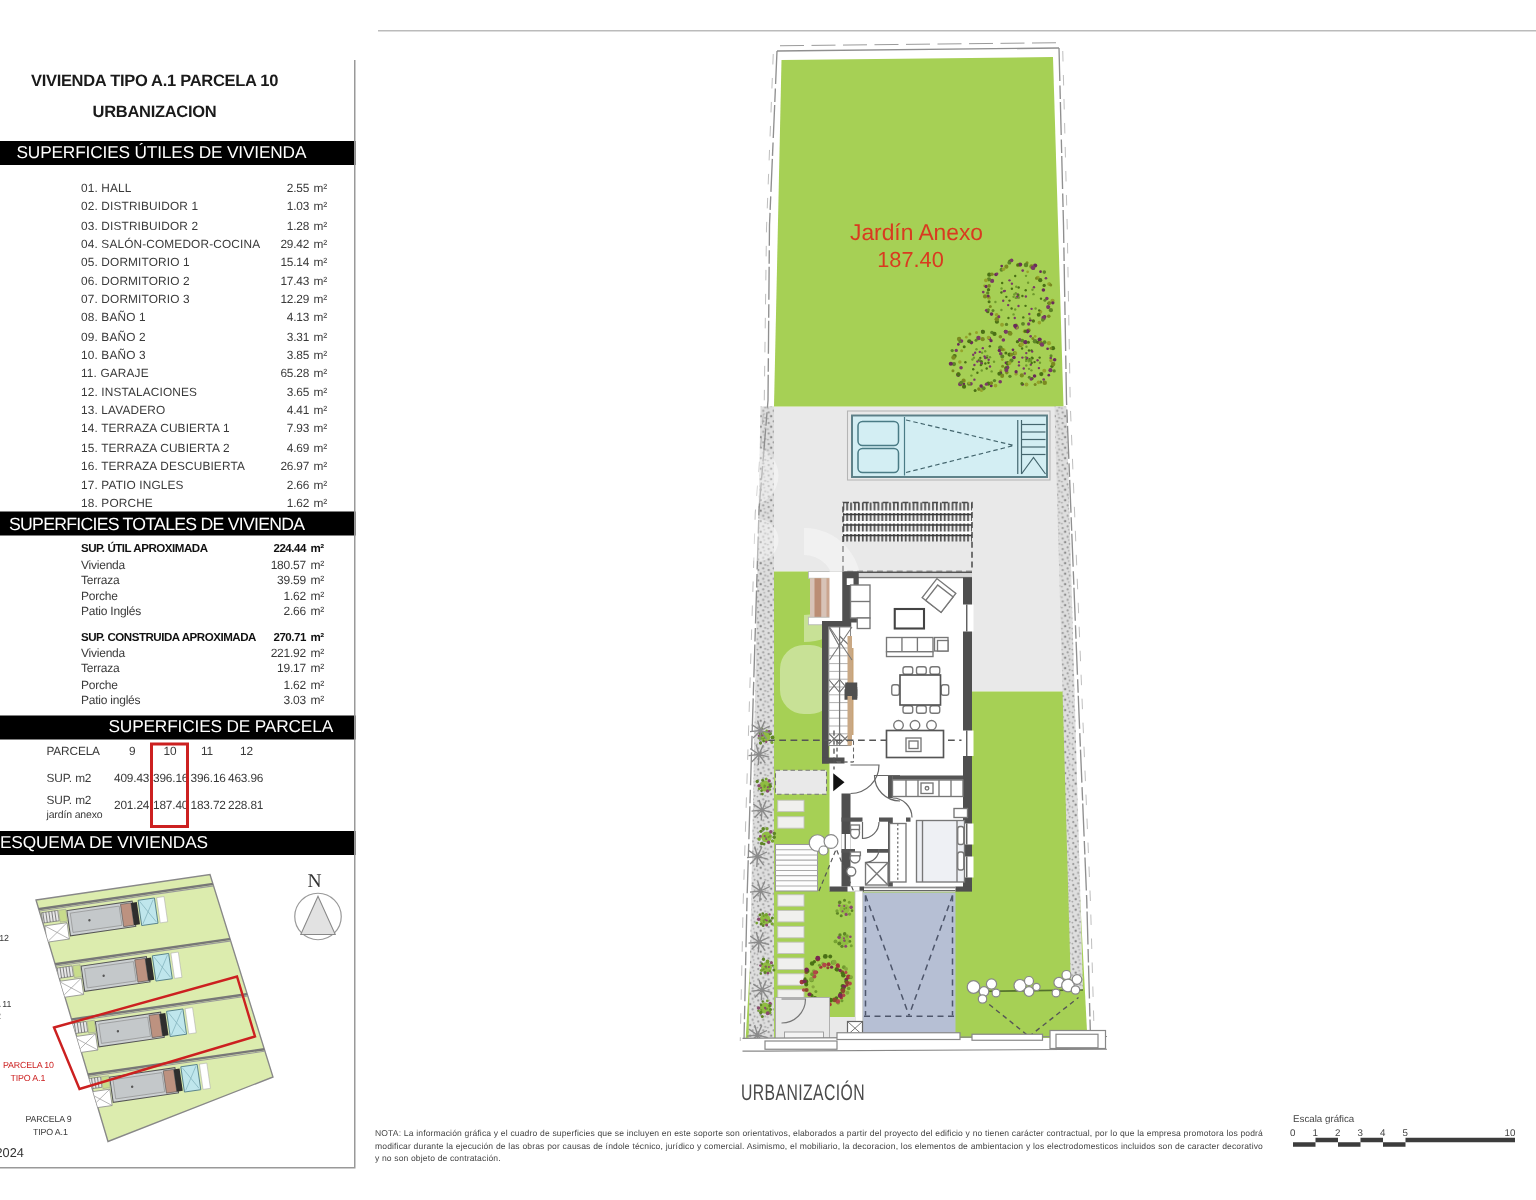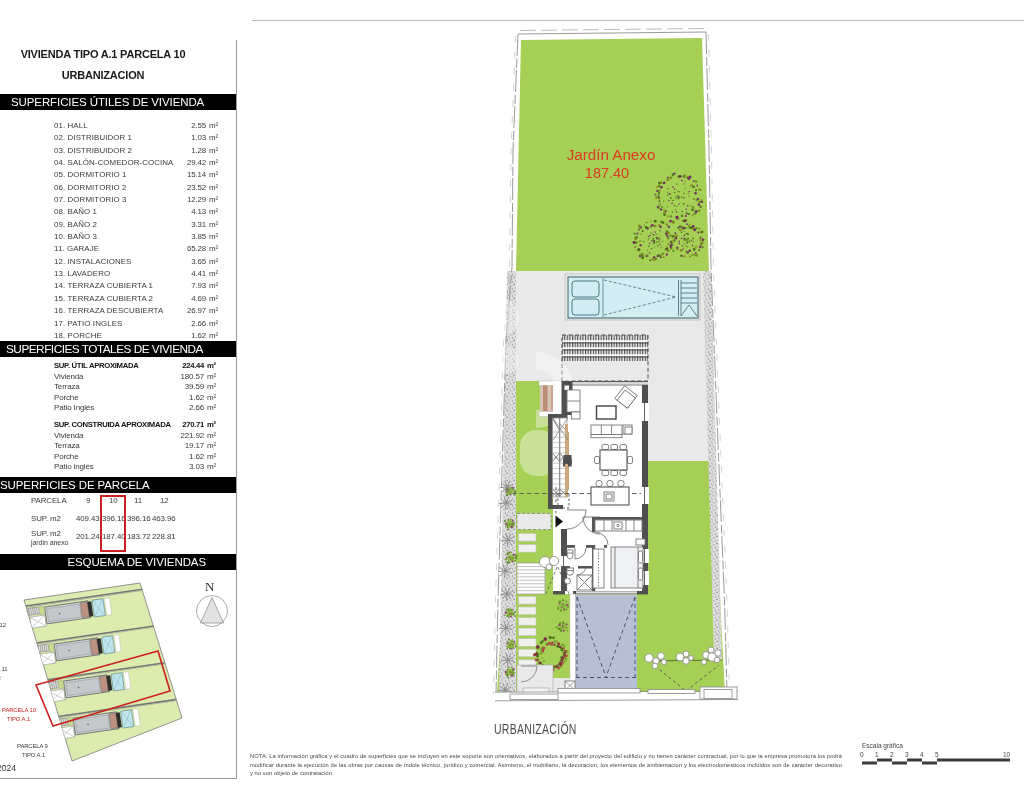--- a/index.html
+++ b/index.html
@@ -48,21 +48,21 @@
         <span class="vv">29.42</span>
         <span class="uu">m²</span>
       </div>
     <div class="rrow">
         <span class="nm">05.  DORMITORIO 1</span>
         <span class="vv">15.14</span>
         <span class="uu">m²</span>
       </div>
     <div class="rrow">
         <span class="nm">06.  DORMITORIO 2</span>
-        <span class="vv">23.52</span>
+        <span class="vv">17.43</span>
         <span class="uu">m²</span>
       </div>
     <div class="rrow">
         <span class="nm">07.  DORMITORIO 3</span>
         <span class="vv">12.29</span>
         <span class="uu">m²</span>
       </div>
     <div class="rrow">
         <span class="nm">08.  BAÑO 1</span>
         <span class="vv">4.13</span>
@@ -172,21 +172,21 @@
         <span class="uu">m²</span>
       </div>
     <div class="trow">
         <span class="nm">Patio inglés</span>
         <span class="vv">3.03</span>
         <span class="uu">m²</span>
       </div>
   </div>
 
   <div class="bar" style="top:477px;">
-      <span style="display:block;width:206px;text-align:left;">SUPERFICIES DE PARCELA</span>
+      <span style="display:block;width:206px;text-align:right;padding-left:16px;">SUPERFICIES DE PARCELA</span>
     </div>
 
   <div class="abs" style="left:0;top:496px;width:237px;font-size:7.9px;letter-spacing:-0.1px;color:#3a3a3a;">
     <div style="position:relative;height:14px;padding-left:28px;">
       <span class="abs" style="left:31px;">PARCELA</span>
       <span class="abs" style="left:86px;">9</span>
       <span class="abs" style="left:109px;">10</span>
       <span class="abs" style="left:134px;">11</span>
       <span class="abs" style="left:160px;">12</span>
     </div>
@@ -202,21 +202,21 @@
       <span class="abs" style="left:76px;">201.24</span>
       <span class="abs" style="left:102px;">187.40</span>
       <span class="abs" style="left:127px;">183.72</span>
       <span class="abs" style="left:152px;">228.81</span>
     </div>
   </div>
 
   <div class="abs" style="left:100px;top:495px;width:22px;height:53px;border:2px solid #cc2020;"></div>
 
   <div class="bar" style="top:554px;">
-      <span style="display:block;width:206px;text-align:right;">ESQUEMA DE VIVIENDAS</span>
+      <span style="display:block;width:206px;text-align:left;">ESQUEMA DE VIVIENDAS</span>
     </div>
 
   <svg class="abs" style="left:0;top:570px;" width="240" height="212" viewBox="0 570 240 212">
 
 <defs>
         <clipPath id="esqclip">
           <polygon points="24,600 140,583 182,718 72,761"></polygon>
         </clipPath>
       </defs>
 <polygon points="24,600 140,583 182,718 72,761" fill="#dcecae" stroke="#888" stroke-width="0.9"></polygon>

